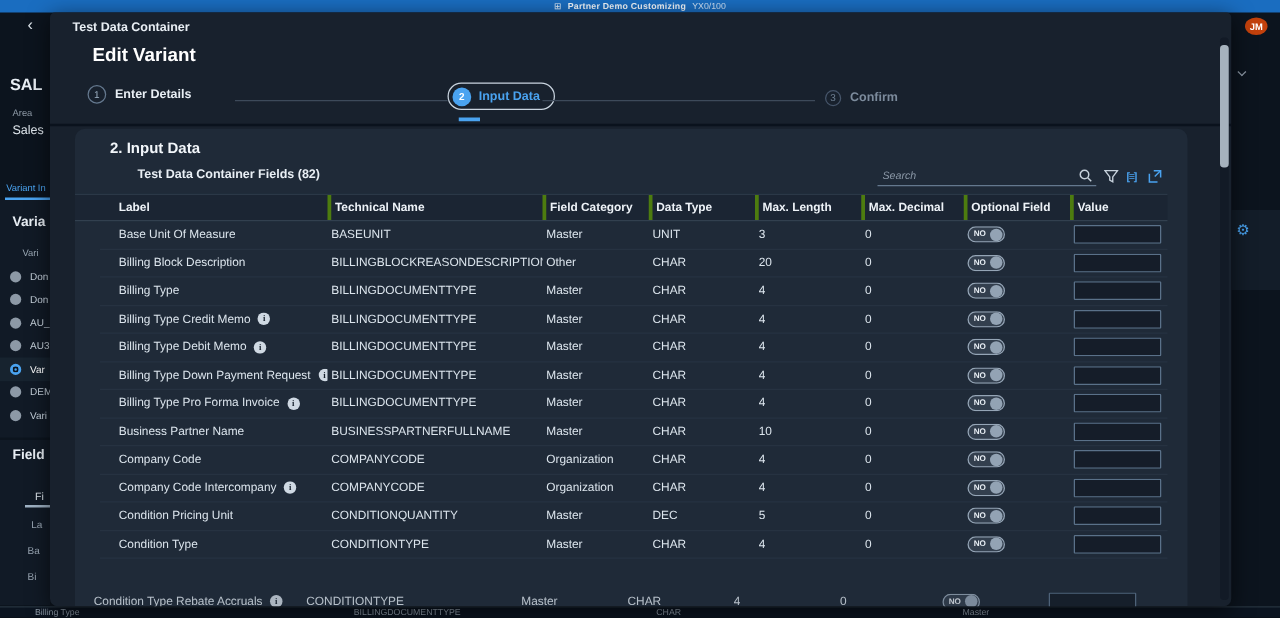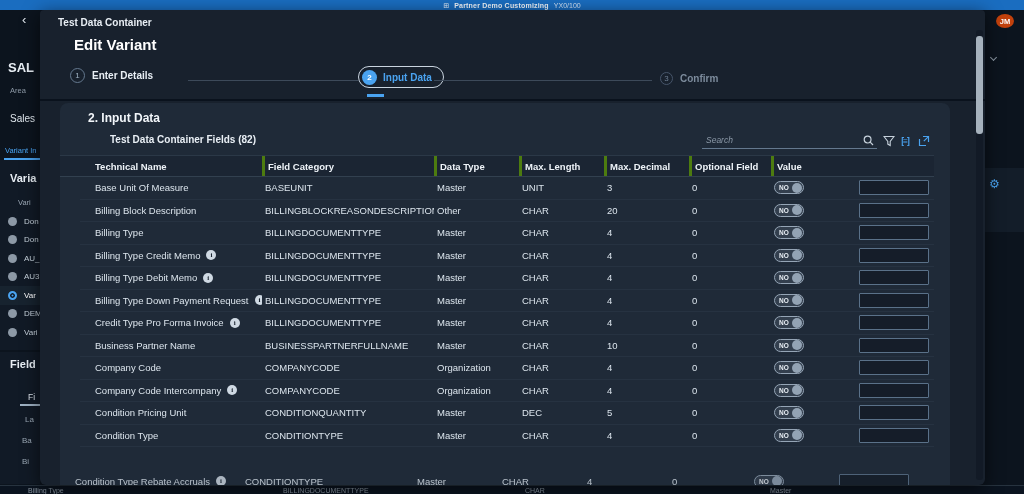--- a/index.html
+++ b/index.html
@@ -13,21 +13,21 @@
   .shellbar .sys{font-size:7px;color:#cfe2f6;}
   .shellbar .gicon{font-size:7px;color:#e8f1fa;line-height:1;}
 
   
   .bg-left-panel{left:0;top:160px;width:40px;height:190px;background:#111a26;}
   .bg-left-panel2{left:0;top:352px;width:40px;height:132px;background:#111a26;}
   .bg-right-panel{left:985px;top:168px;width:39px;height:64px;background:#131d29;}
   .backicon{left:22px;top:13px;font-size:13px;color:#dfe6ec;line-height:1;cursor:default;}
   .bg-apptitle{left:8px;top:60px;font-size:13px;font-weight:700;color:#e8eef4;}
   .bg-arealabel{left:10px;top:86px;font-size:7.5px;color:#8d99a6;}
-  .bg-areavalue{left:10px;top:113px;font-size:10px;color:#dfe6ec;}
+  .bg-areavalue{left:10px;top:99px;font-size:10px;color:#dfe6ec;}
   .bg-tab{left:5px;top:146px;font-size:7.5px;color:#4aa3f0;}
   .bg-tab-underline{left:4px;top:158px;width:36px;height:2px;background:#4aa3f0;}
   .bg-varheading{left:10px;top:172px;font-size:11px;font-weight:700;color:#e8eef4;}
   .bg-varcol{left:18px;top:198px;font-size:7.5px;color:#9aa7b4;}
   .bg-radio-list{left:0;top:212px;width:40px;}
   .bg-radio-item{position:relative;height:18.5px;display:flex;align-items:center;padding-left:8px;gap:7px;}
   .bg-radio-item.sel{background:#17232f;}
   .rdot{width:9px;height:9px;border-radius:50%;background:#8d99a6;flex:0 0 auto;}
   .bg-radio-item.sel .rdot{background:#0c141e;border:2px solid #4aa3f0;width:9px;height:9px;box-shadow:inset 0 0 0 1.5px #0c141e;background:#4aa3f0;}
   .rlabel{font-size:8px;color:#c7d2dc;white-space:nowrap;}
@@ -224,20 +224,21 @@
       <div class="abs tool-icon groupicon" style="left:838px;">[≡]</div>
       <div class="abs tool-icon" style="left:857px;">
         <svg width="12" height="12" viewBox="0 0 12 12">
             <path d="M1.5 4v6.5H8" fill="none" stroke="#4aa3f0" stroke-width="1.2"></path>
             <path d="M5 1.5h5.5V7" fill="none" stroke="#4aa3f0" stroke-width="1.2"></path>
             <line x1="10.2" y1="1.8" x2="5.8" y2="6.2" stroke="#4aa3f0" stroke-width="1.2"></line>
           </svg>
       </div>
 
       <div class="abs thead">
+          <div class="th">Label</div>
           <div class="th">Technical Name</div>
           <div class="th">Field Category</div>
           <div class="th">Data Type</div>
           <div class="th">Max. Length</div>
           <div class="th">Max. Decimal</div>
           <div class="th">Optional Field</div>
           <div class="th">Value</div>
         </div>
       <div class="abs tbody">
           <div class="tr">
@@ -340,21 +341,21 @@
             <div class="td">
               <div class="toggle">
                 <span class="no">NO</span>
                 <span class="knob"></span>
               </div>
             </div>
             <div class="td"><input class="valinput" type="text" style=""></div>
           </div>
           <div class="tr">
             <div class="td lbl">
-              <span>Credit Type Pro Forma Invoice</span>
+              <span>Billing Type Pro Forma Invoice</span>
               <span class="infoicon">i</span>
             </div>
             <div class="td">BILLINGDOCUMENTTYPE</div>
             <div class="td">Master</div>
             <div class="td">CHAR</div>
             <div class="td">4</div>
             <div class="td">0</div>
             <div class="td">
               <div class="toggle">
                 <span class="no">NO</span>

